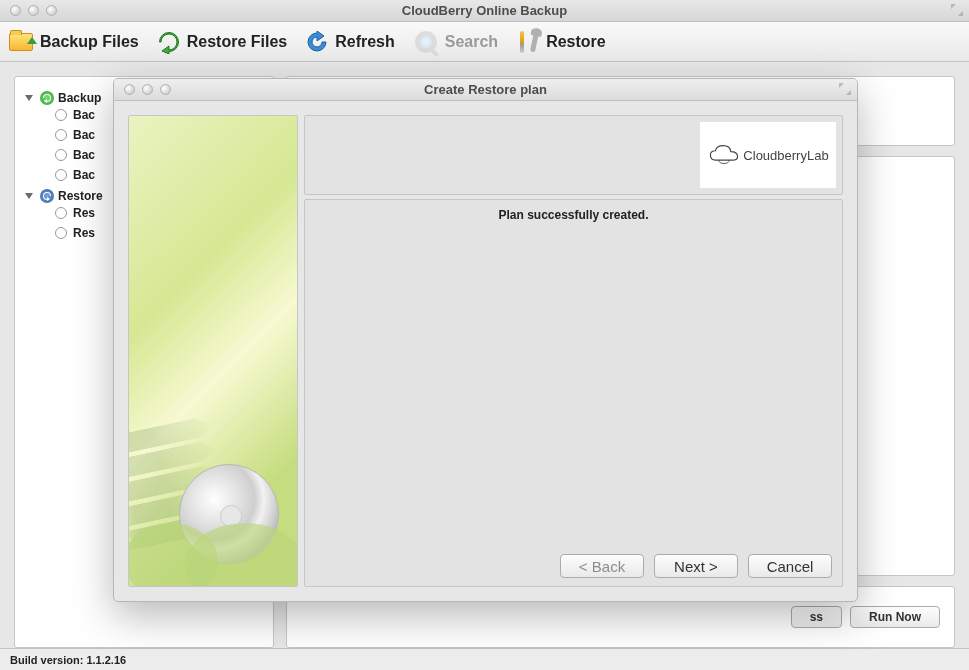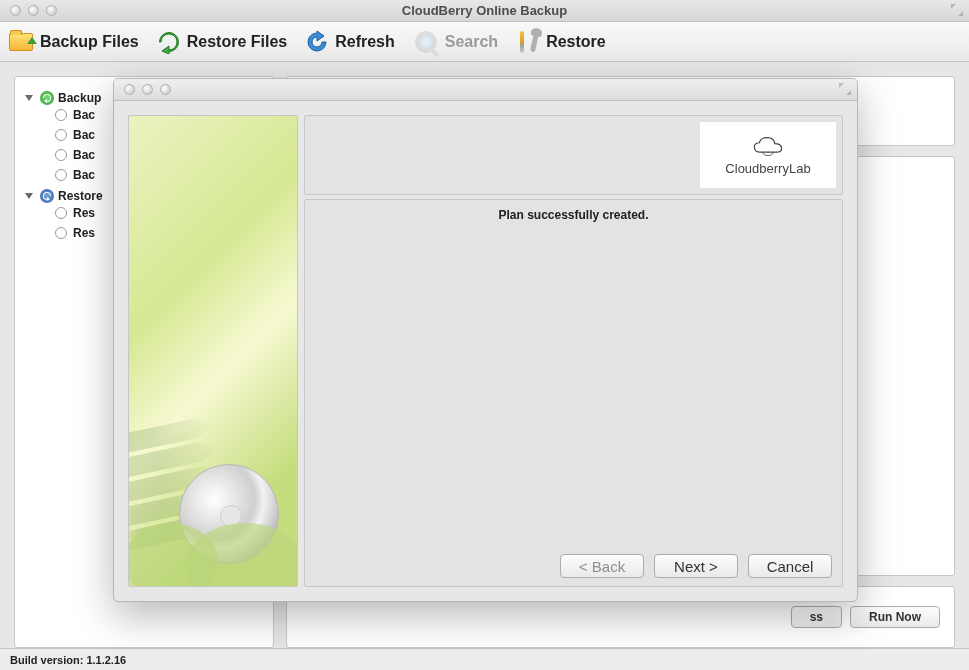--- a/index.html
+++ b/index.html
@@ -69,21 +69,21 @@
 .disc:after { content:''; position:absolute; top:40px; left:40px; width:20px; height:20px; border-radius:50%; background:#e7e7e7; border:1px solid #ccc; }
 .cloud { position:absolute; bottom:6px; left:-14px; width:200px; height:80px; }
 .cloud:before, .cloud:after { content:''; position:absolute; border-radius:50%; background:rgba(186,214,122,.65); }
 .cloud:before { width:95px; height:75px; left:8px; bottom:-18px; }
 .cloud:after { width:120px; height:85px; left:70px; bottom:-28px; }
 .chevrons { position:absolute; left:-24px; bottom:40px; transform:rotate(-12deg); opacity:.18; }
 .chevrons span { display:block; width:120px; height:20px; margin-bottom:4px; background:linear-gradient(90deg,transparent 0%,#3f6e1c 20%,#3f6e1c 50%,transparent 100%); clip-path:polygon(0 0,85% 0,100% 50%,85% 100%,0 100%,15% 50%); }
 
 .wiz-right { flex:1; display:flex; flex-direction:column; gap:4px; }
 .wiz-header { height:80px; border:1px solid #c6c6c6; border-radius:2px; background:#e3e3e3; display:flex; justify-content:flex-end; padding:6px; }
-.logo-card { width:136px; height:66px; background:#fff; display:flex; flex-direction:column; align-items:center; justify-content:center; gap:2px; }
+.logo-card { width:136px; height:66px; background:#fff; display:flex; flex-direction:row; align-items:center; justify-content:center; gap:2px; }
 .logo-card svg { width:34px; height:24px; }
 .logo-card .txt { font-size:13px; color:#444; }
 .wiz-main { flex:1; border:1px solid #c6c6c6; border-radius:2px; background:#e3e3e3; display:flex; flex-direction:column; padding:8px 10px; }
 .success { text-align:center; font-size:12px; font-weight:bold; color:#222; }
 .run-row { display:flex; align-items:center; gap:8px; font-size:12px; font-weight:bold; }
 .chk { width:14px; height:14px; border:1px solid #8f8f8f; border-radius:3px; background:#fff; }
 .wiz-buttons { display:flex; justify-content:flex-end; gap:10px; margin-top:10px; }
 .btn-wiz { height:24px; width:84px; border:1px solid #acacac; border-radius:4px; background:linear-gradient(#fdfdfd,#e9e9e9); font-size:15px; color:#333; cursor:pointer; }
 .btn-wiz.dim { color:#8d8d8d; }
 </style>
@@ -204,20 +204,21 @@
   </div>
 </div>
 
 <div class="modal">
   <div class="titlebar">
     <div class="traffic">
       <div class="t-dot"></div>
       <div class="t-dot"></div>
       <div class="t-dot"></div>
     </div>
+    <div class="title">Create Restore plan</div>
     <div class="max-icon"></div>
   </div>
   <div class="modal-body">
     <div class="wiz-left">
       <div class="chevrons">
           <span></span>
           <span></span>
           <span></span>
           <span></span>
           <span></span>

